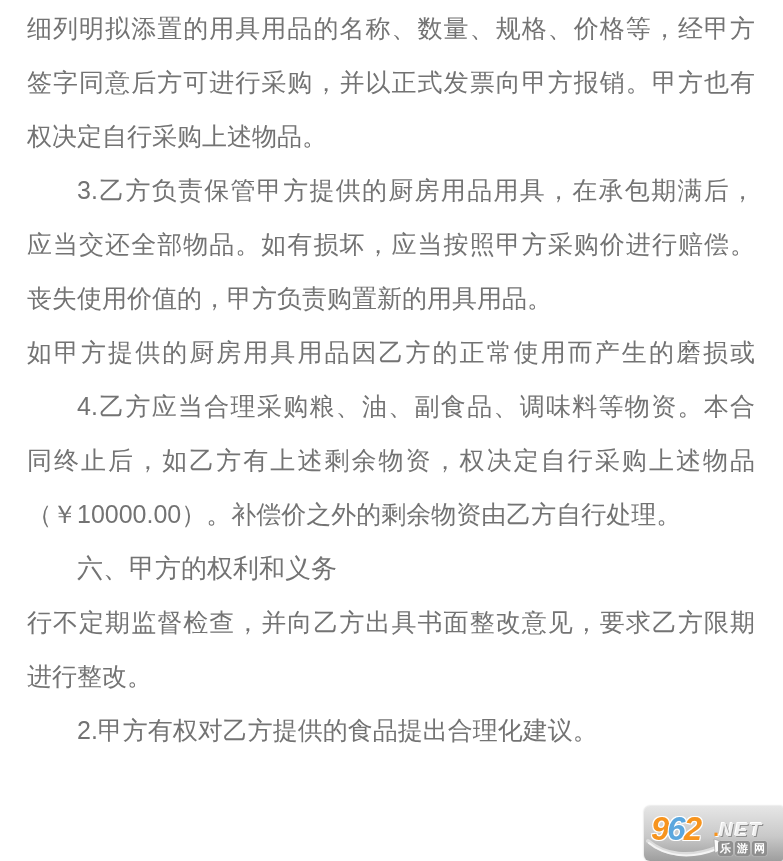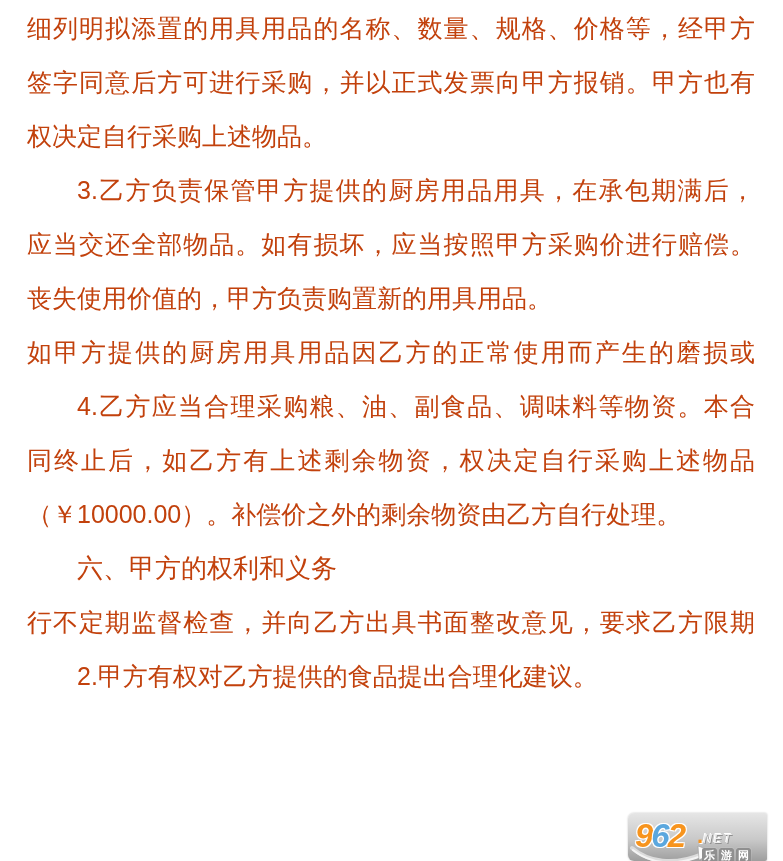--- a/index.html
+++ b/index.html
@@ -18,36 +18,36 @@
   }
   
   #doc{
     position:absolute;top:0;left:0;right:0;
     padding:1px 28px 0 27px;
   }
   .line{
     height:54px;
     line-height:54px;
     font-size:25px;
-    color:#c2410c;
+    color:#737373;
     white-space:nowrap;
     overflow:visible;
   }
   .line.justify{
     white-space:normal;
     text-align:justify;
     text-align-last:justify;
   }
   .line.indent{padding-left:50px;}
   .line.bold{font-weight:normal;font-size:26px;}
   
   #watermark{
     position:absolute;
-    right:16px;bottom:0;
-    width:139px;height:48px;
+    right:0;bottom:0;
+    width:139px;height:55px;
     background:linear-gradient(180deg,var(--panel-top) 0%,#c9c9c9 55%,var(--panel-bottom) 100%);
     border-radius:6px 2px 2px 6px;
     box-shadow:0 0 2px rgba(0,0,0,.25);
     margin-top:8px;
   }
   .wm-digits{
     position:absolute;left:7px;top:6px;
     font-size:33px;font-weight:bold;font-style:italic;
     letter-spacing:-2px;line-height:1;
     text-shadow:1px 1px 0 #fff,-1px -1px 0 #fff,1px -1px 0 #fff,-1px 1px 0 #fff;
@@ -58,21 +58,21 @@
     position:absolute;left:69px;top:12px;
     line-height:1;white-space:nowrap;
   }
   .wm-dot{
     color:var(--orange);
     font-size:22px;font-weight:bold;
     text-shadow:1px 1px 0 #fff;
     vertical-align:baseline;
   }
   .wm-net{
-    font-size:12px;font-weight:normal;font-style:italic;
+    font-size:19px;font-weight:bold;font-style:italic;
     letter-spacing:2px;
     color:#efefef;
     text-shadow:1px 1px 0 #8f8f8f,-1px -1px 0 #ffffff;
   }
   .wm-cn{
     position:absolute;left:74px;top:35px;
     display:flex;gap:2px;
   }
   .cn-box{
     display:block;
@@ -98,20 +98,21 @@
     <div class="line">权决定自行采购上述物品。</div>
     <div class="line justify indent">3.乙方负责保管甲方提供的厨房用品用具，在承包期满后，</div>
     <div class="line justify">应当交还全部物品。如有损坏，应当按照甲方采购价进行赔偿。</div>
     <div class="line">丧失使用价值的，甲方负责购置新的用具用品。</div>
     <div class="line justify">如甲方提供的厨房用具用品因乙方的正常使用而产生的磨损或</div>
     <div class="line justify indent">4.乙方应当合理采购粮、油、副食品、调味料等物资。本合</div>
     <div class="line justify">同终止后，如乙方有上述剩余物资，权决定自行采购上述物品</div>
     <div class="line">（￥10000.00）。补偿价之外的剩余物资由乙方自行处理。</div>
     <div class="line indent bold">六、甲方的权利和义务</div>
     <div class="line justify">行不定期监督检查，并向乙方出具书面整改意见，要求乙方限期</div>
+    <div class="line">进行整改。</div>
     <div class="line indent">2.甲方有权对乙方提供的食品提出合理化建议。</div>
   </div>
 
 <div id="watermark">
   <svg class="wm-swoosh" width="86" height="24" viewBox="0 0 86 24">
     <path d="M2 5 C 18 19, 44 23, 72 11" fill="none" stroke="#dcdcdc" stroke-width="4" stroke-linecap="round"></path>
     <path d="M3 7 C 19 20, 44 24, 71 13" fill="none" stroke="#f4f4f4" stroke-width="2" stroke-linecap="round"></path>
     <polygon points="68,3 85,9 69,17" fill="#fbfbfb" stroke="#9a9a9a" stroke-width="0.6"></polygon>
   </svg>
   <div class="wm-digits">

